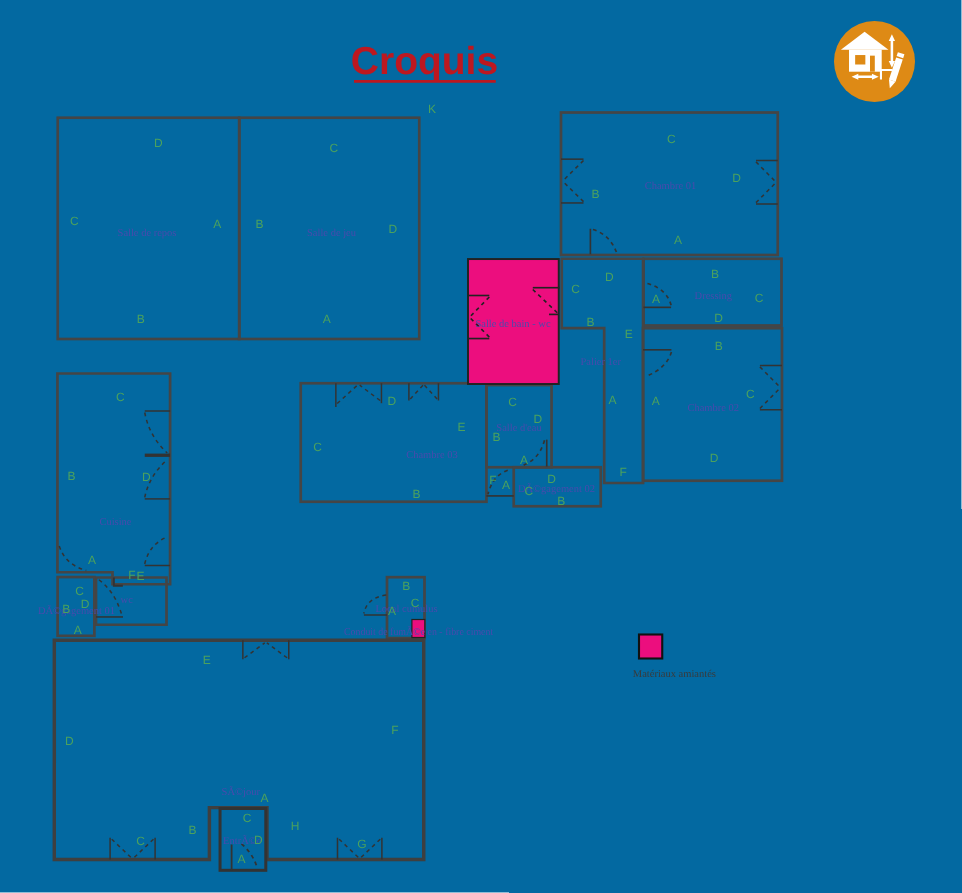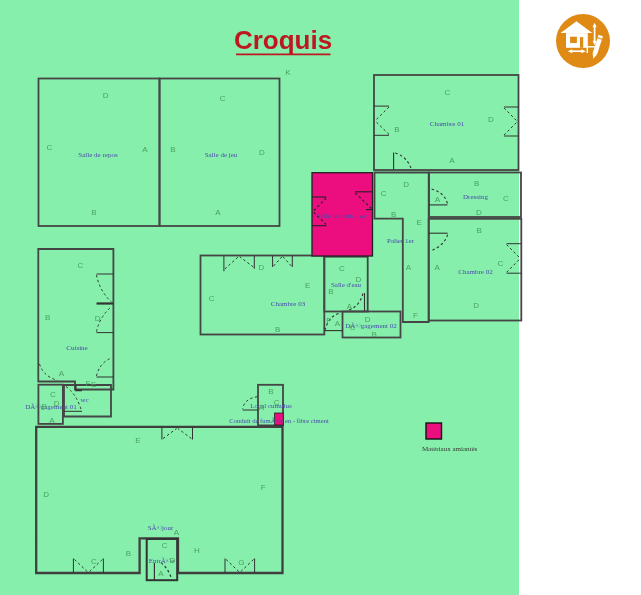--- a/index.html
+++ b/index.html
@@ -1,16 +1,16 @@
 <!DOCTYPE html>
 <html><head>
 <meta charset="utf-8">
 <style>
   html,body{margin:0;padding:0;background:#ffffff;}
-  #page{position:relative;width:519px;height:595px;background:#86efac;font-family:"Liberation Sans",sans-serif;text-decoration:underline;}
+  #page{position:relative;width:641px;height:595px;background:#0369a1;font-family:"Liberation Sans",sans-serif;text-decoration:underline;}
   .lbl{fill:#4a4aad;font-size:7px;font-family:"Liberation Serif",serif;}
   .grn{fill:#4ba15e;font-size:8px;font-family:"Liberation Sans",sans-serif;}
   .ttl{font-family:"Liberation Sans",sans-serif;}
 </style>
 </head>
 <body>
 <div id="page">
 <svg width="641" height="595" viewBox="0 0 641 595" xmlns="http://www.w3.org/2000/svg">
 
 <g>

